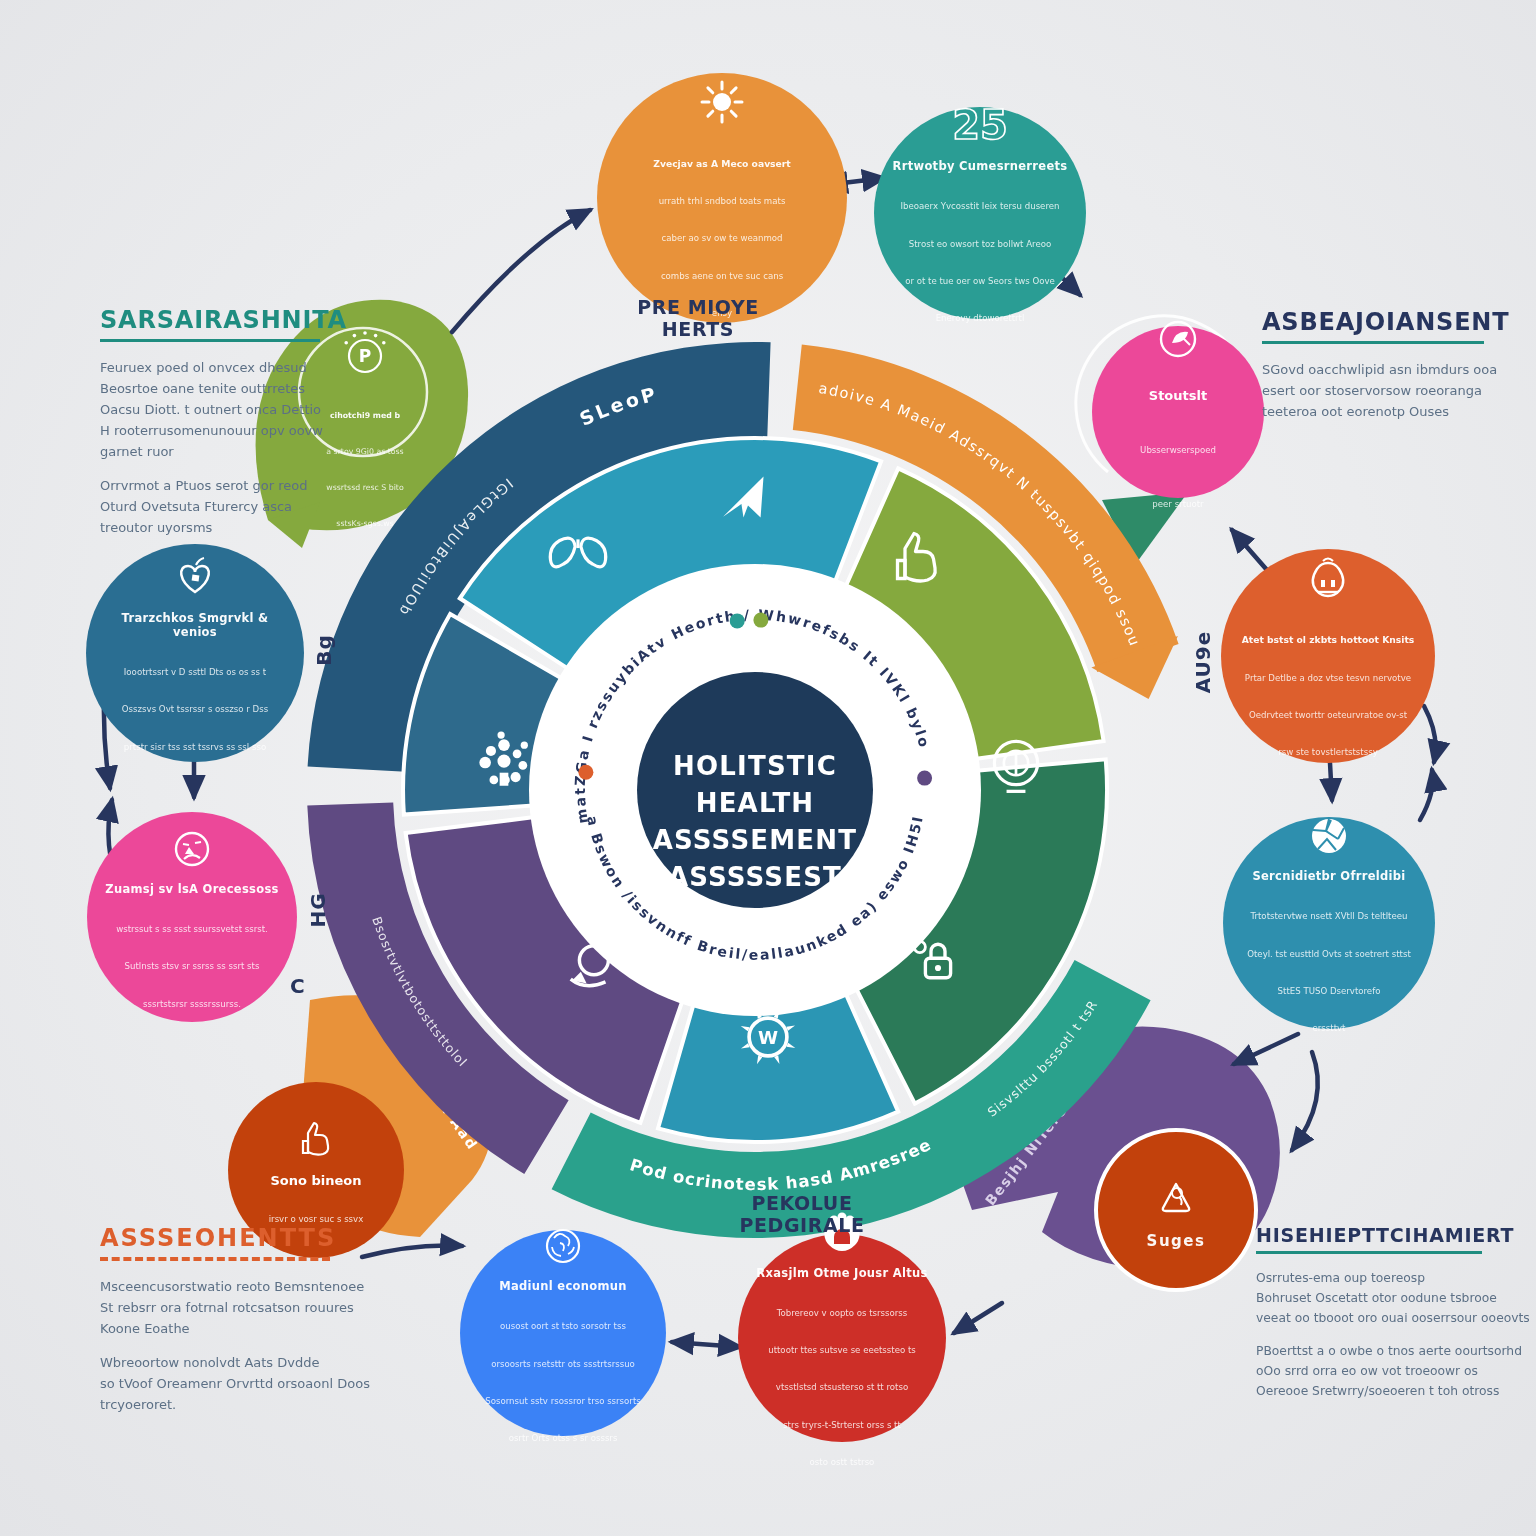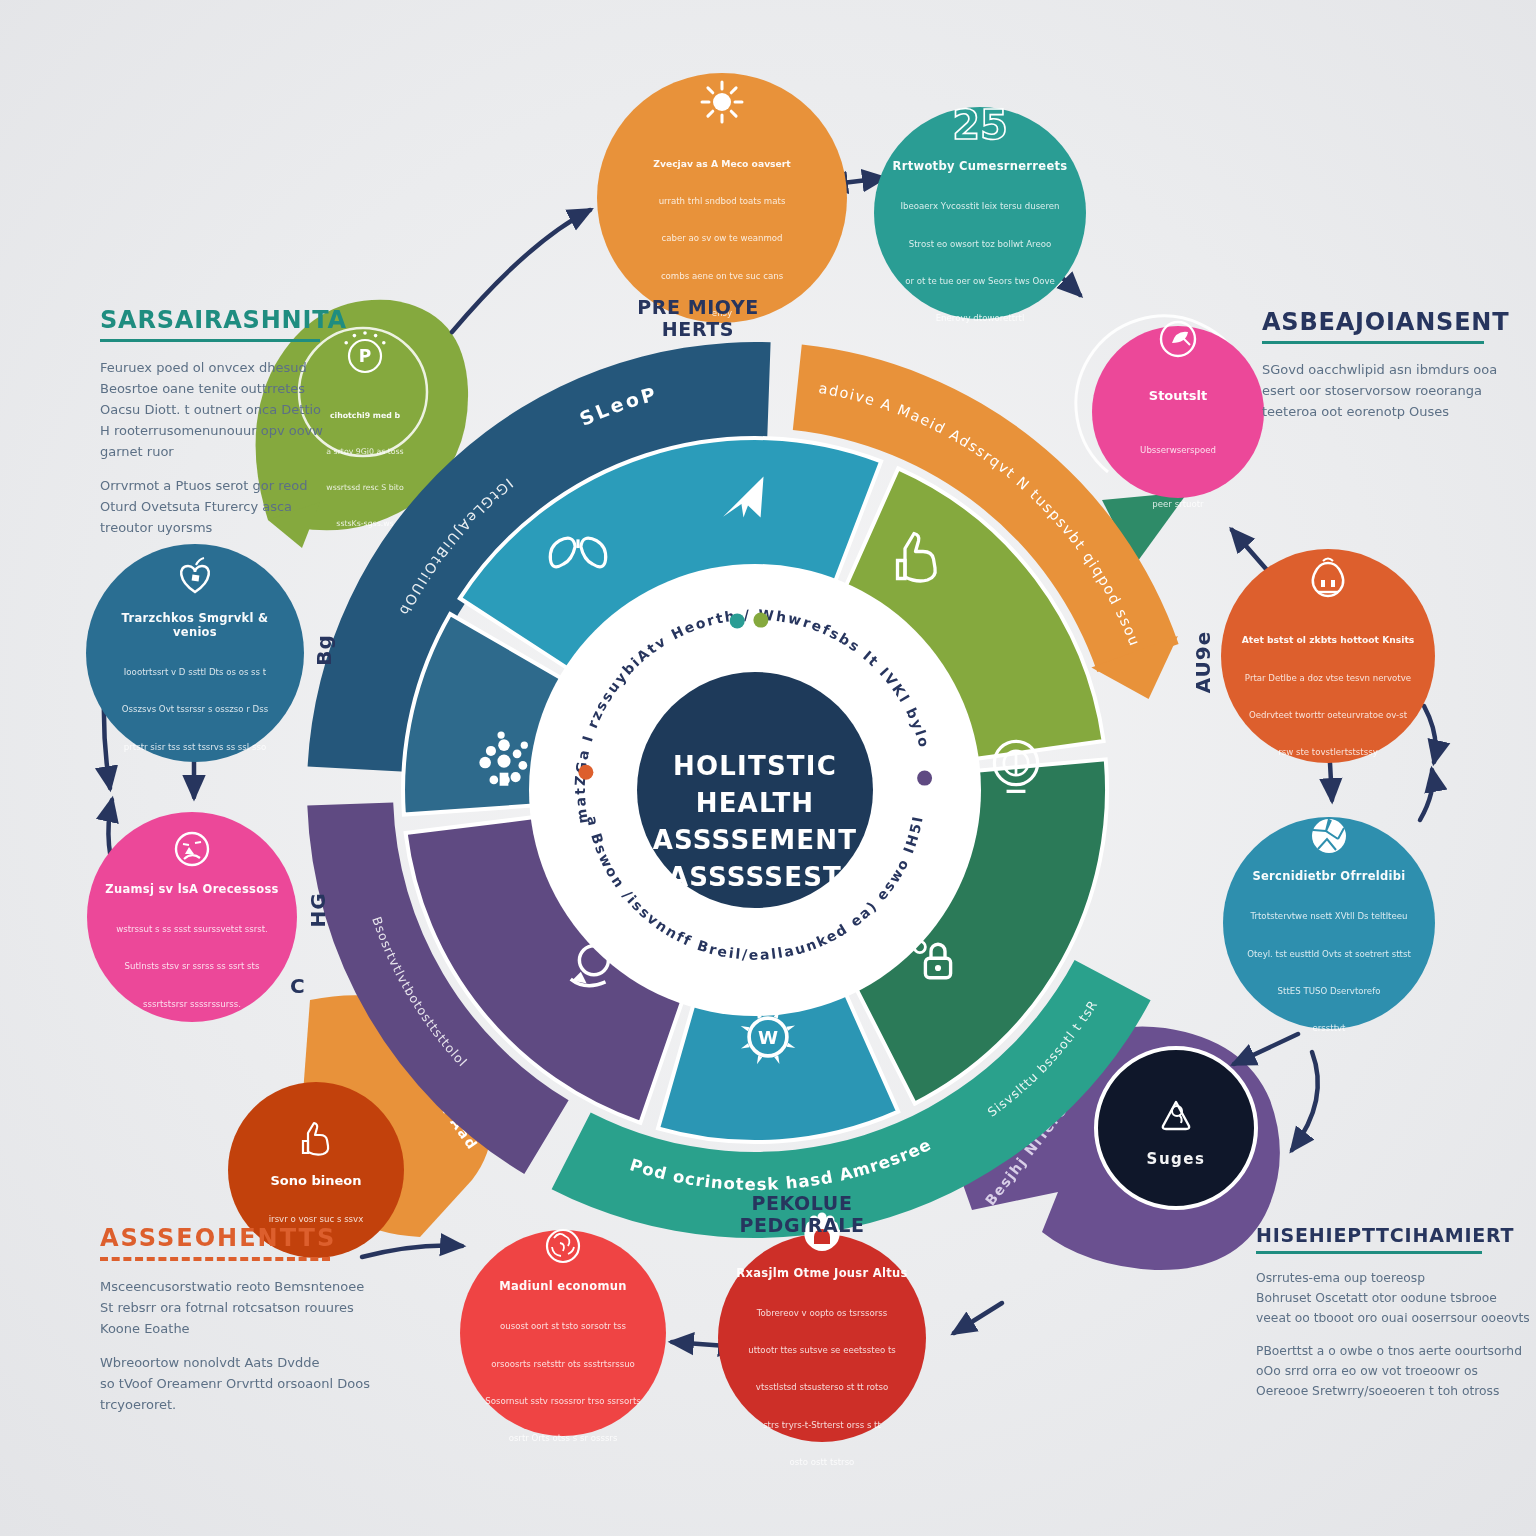--- a/index.html
+++ b/index.html
@@ -218,46 +218,46 @@
         <circle r="17" fill="#fff"></circle>
         <path d="M 0 -17 L -3 -5 L 9 3 M -16 -6 L -3 -5 M -11 13 L -2 3 L 7 14 M 15 -8 L 9 3 M -3 -5 L 2 -16" stroke="#2e8fae" stroke-width="2" fill="none"></path>
       </svg></span>
   <div class="s-head">Sercnidietbr Ofrreldibi</div>
   <div class="s-line">Trtotstervtwe nsett XVtll  Ds teltlteeu</div>
   <div class="s-line">Oteyl. tst eusttld Ovts st  soetrert sttst</div>
   <div class="s-line">SttES TUSO  Dservtorefo</div>
   <div class="s-line">erssttvt</div>
 </div>
 
-<div class="sat" style="left: 1094px; top: 1046px; width: 164px; height: 164px; border: 4px solid rgb(255, 255, 255); background: #0f172a;">
+<div class="sat" style="left: 1094px; top: 1128px; width: 164px; height: 164px; border: 4px solid rgb(255, 255, 255); background: #c2410c;">
   <span class="icon"><svg width="52" height="52" viewBox="-26 -26 52 52">
         <path d="M 0 -13 L 13 11 Q 14 14 10 14 L -10 14 Q -14 14 -13 11 Z" fill="none" stroke="#fff" stroke-width="2.4" stroke-linejoin="round"></path>
         <circle cx="1" cy="-4" r="5" fill="none" stroke="#fff" stroke-width="2"></circle>
         <path d="M 3 0 q 4 3 2 8" stroke="#fff" stroke-width="2" fill="none"></path>
       </svg></span>
   <div class="badge-label">Suges</div>
 </div>
 
-<div class="sat" style="left: 718px; top: 1234px; width: 208px; height: 208px; background: rgb(205, 47, 40); text-align: right;">
+<div class="sat" style="left: 738px; top: 1234px; width: 208px; height: 208px; background: rgb(205, 47, 40); text-align: right;">
   <span class="icon"><svg width="52" height="52" viewBox="-26 -26 52 52">
         <circle cx="-8" cy="-13" r="4.5" fill="#fff"></circle>
         <circle cx="8" cy="-13" r="4.5" fill="#fff"></circle>
         <circle cx="0" cy="-16" r="4.5" fill="#fff"></circle>
         <path d="M -15 -10 q -6 14 2 22 q 6 6 13 6 q 7 0 13 -6 q 8 -8 2 -22 q -7 -6 -15 -6 q -8 0 -15 6 z" fill="#fff"></path>
         <path d="M -8 4 a 8 8 0 0 1 16 0 l 0 7 h -16 z" fill="#cd2f28"></path>
       </svg></span>
   <div class="s-head">Rxasjlm Otme Jousr Altus</div>
   <div class="s-line">Tobrereov v oopto os tsrssorss</div>
   <div class="s-line">uttootr ttes sutsve se eeetssteo ts</div>
   <div class="s-line">vtsstlstsd stsusterso st tt rotso</div>
   <div class="s-line">strs tryrs-t-Strterst orss s tt</div>
   <div class="s-line">osto ostt tstrso</div>
 </div>
 
-<div class="sat" style="left: 460px; top: 1230px; width: 206px; height: 206px; background: #ef4444;">
+<div class="sat" style="left: 460px; top: 1230px; width: 206px; height: 206px; background: #3b82f6;">
   <span class="icon"><svg width="52" height="52" viewBox="-26 -26 52 52">
         <circle r="16" fill="none" stroke="#fff" stroke-width="2.2"></circle>
         <path d="M -9 -8 q 5 -7 11 -2 q 7 3 3 10 M -11 1 q 1 8 9 9 M -3 -3 q 6 1 3 8 M 5 8 q 5 -2 6 -7" fill="none" stroke="#fff" stroke-width="1.8"></path>
       </svg></span>
   <div class="s-head">Madiunl economun</div>
   <div class="s-line">ousost oort st tsto sorsotr tss</div>
   <div class="s-line">orsoosrts rsetsttr ots ssstrtsrssuo</div>
   <div class="s-line">Sosornsut sstv rsossror trso ssrsorts</div>
   <div class="s-line">osrtr Orts otss s sr osssrs</div>
 </div>

